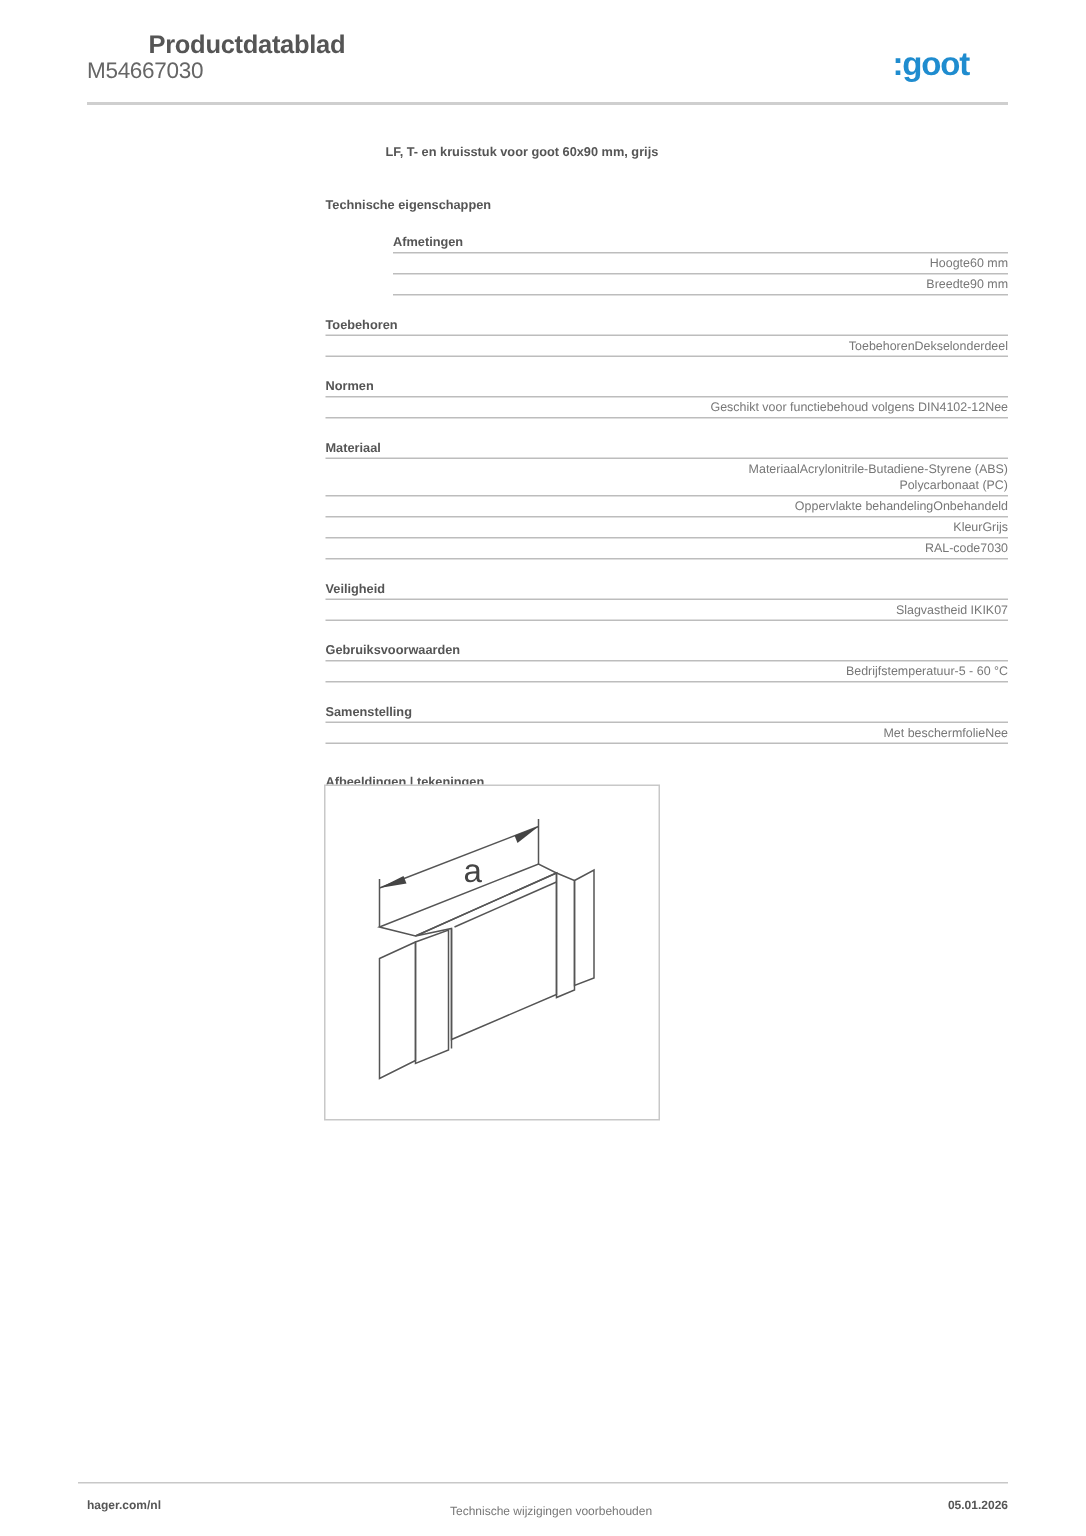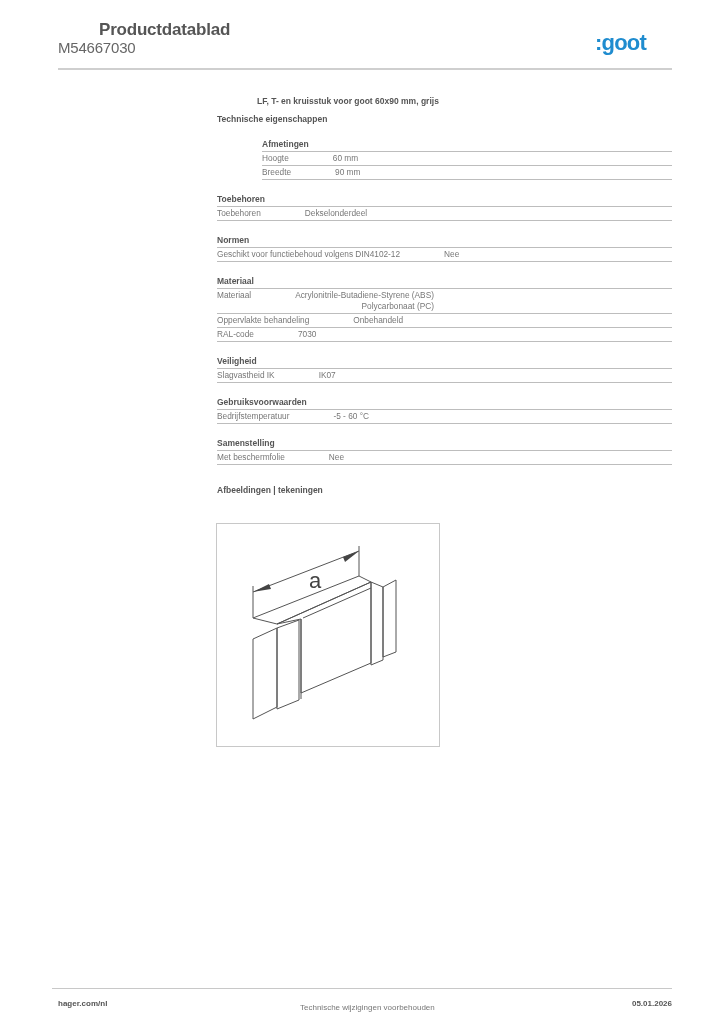--- a/index.html
+++ b/index.html
@@ -4,24 +4,24 @@
   <style>
     html, body { margin: 0; padding: 0; background: #ffffff; }
     body { width: 724px; height: 1024px; position: relative; overflow: hidden;
            font-family: "Liberation Sans", sans-serif; color: #555; }
     .hdr-title { position: absolute; left: 58px; top: 20px; font-size: 17px; font-weight: bold; color: #555; letter-spacing: -0.2px; margin-left: 41px; }
     .hdr-code { position: absolute; left: 58px; top: 39px; font-size: 15px; color: #666; letter-spacing: -0.2px; }
     .hdr-line { position: absolute; left: 58px; top: 68px; width: 614px; height: 2px; background: #cfcfcf; }
     .logo { position: absolute; left: 595px; top: 30px; font-size: 22px; font-weight: bold; color: #1f8ccf; letter-spacing: -0.8px; }
     .main { position: absolute; left: 217px; top: 96px; width: 455px; }
     .product-title { font-size: 8.5px; font-weight: bold; color: #555; height: 12px; padding-left: 40px; }
-    .tech-title { font-size: 8.5px; font-weight: bold; color: #555; margin-top: 6px; height: 12px; }
+    .tech-title { font-size: 8.5px; font-weight: bold; color: #555; margin-top: 23px; height: 12px; }
     .section { margin-top: 13px; }
     .section-title { font-size: 8.5px; font-weight: bold; color: #555; height: 12px; line-height: 12px; border-bottom: 1px solid #bdbdbd; padding-bottom: 1px; }
-    .row { display: flex; justify-content: flex-start; font-size: 8.3px; color: #777; line-height: 11px; padding: 1px 0 1px 0; border-bottom: 1px solid #bdbdbd; min-height: 11px; gap: 44px; }
+    .row { display: flex; justify-content: flex-end; font-size: 8.3px; color: #777; line-height: 11px; padding: 1px 0 1px 0; border-bottom: 1px solid #bdbdbd; min-height: 11px; }
     .row .val { text-align: right; }
     .first-section { margin-top: 12px; margin-left: 45px; }
     .img-title { font-size: 8.5px; font-weight: bold; color: #555; margin-top: 20px; height: 12px; }
     .img-box { position: absolute; left: 216px; top: 523px; width: 222px; height: 222px; border: 1px solid #c8c8c8; background: #fff; }
     .footer-line { position: absolute; left: 52px; top: 988px; width: 620px; height: 1px; background: #c8c8c8; }
     .footer-left { position: absolute; left: 58px; top: 999px; font-size: 8px; font-weight: bold; color: #555; }
     .footer-mid { position: absolute; left: 300px; top: 1003px; font-size: 8px; color: #777; }
     .footer-right { position: absolute; right: 52px; top: 999px; font-size: 8px; font-weight: bold; color: #555; padding-left: 14px; }
   </style>
 </head>
@@ -69,20 +69,24 @@
     <div class="row">
       <span>Materiaal</span>
       <span class="val">
         <span>Acrylonitrile-Butadiene-Styrene (ABS)</span><br>
         <span>Polycarbonaat (PC)</span>
       </span>
     </div>
     <div class="row">
       <span>Oppervlakte behandeling</span>
       <span class="val">Onbehandeld</span>
+    </div>
+    <div class="row">
+      <span>Kleur</span>
+      <span class="val">Grijs</span>
     </div>
     <div class="row">
       <span>RAL-code</span>
       <span class="val">7030</span>
     </div>
   </div>
 
   <div class="section">
     <div class="section-title">Veiligheid</div>
     <div class="row">

